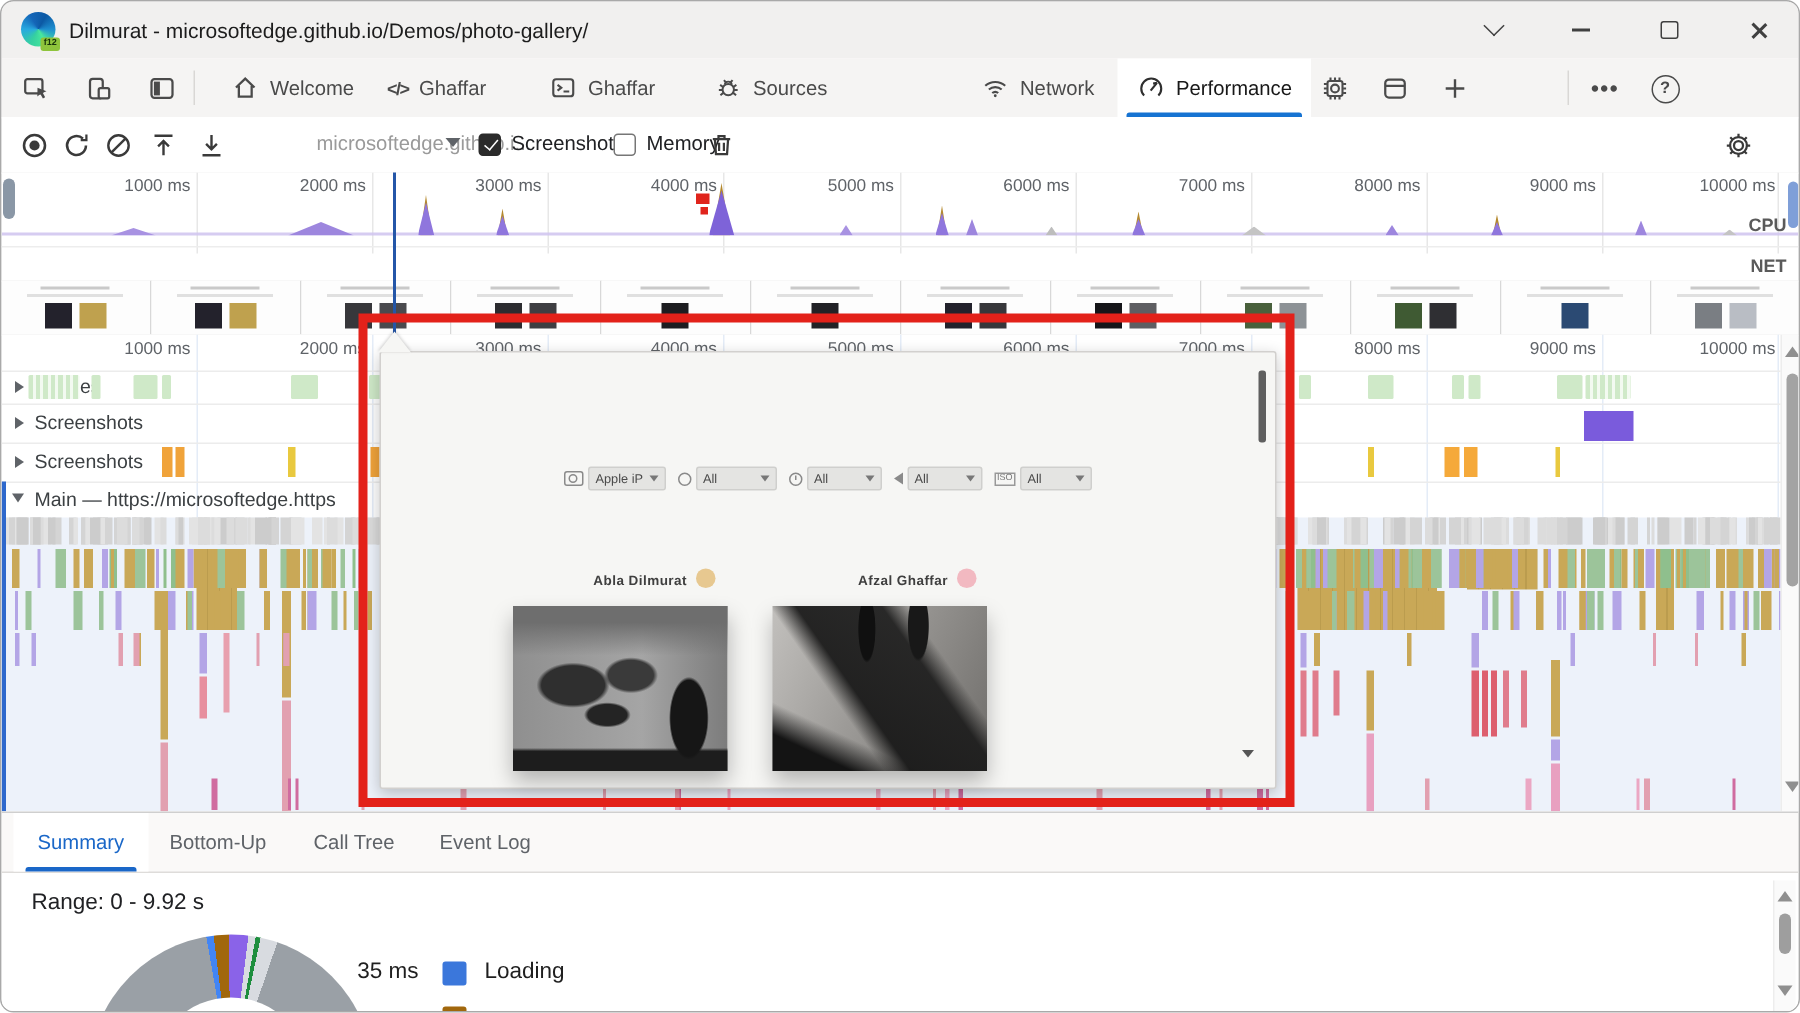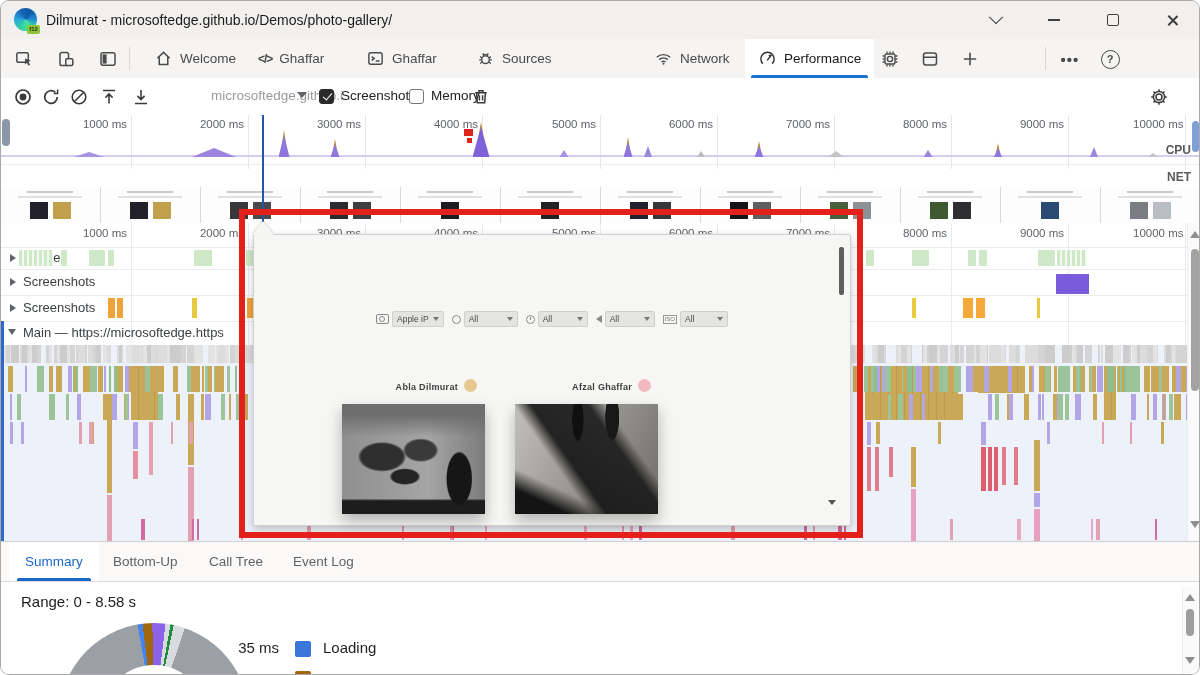--- a/index.html
+++ b/index.html
@@ -1408,21 +1408,21 @@
       </div>
     <div class="btab" style="left:276px;">
         <span>Event Log</span>
       </div>
     <div class="btab" style="left:192px;">
         <span>Call Tree</span>
       </div>
   </div>
 
   <div id="summary">
-    <span id="range-label">Range: 0 - 8.58 s</span>
+    <span id="range-label">Range: 0 - 9.92 s</span>
     <div id="donut" style="background: conic-gradient(from -20deg, rgb(154, 160, 166) 0deg, rgb(154, 160, 166) 10deg, rgb(66, 133, 244) 10deg, rgb(66, 133, 244) 13deg, rgb(161, 103, 12) 13deg, rgb(161, 103, 12) 19deg, rgb(138, 99, 232) 19deg, rgb(138, 99, 232) 27deg, rgb(216, 219, 224) 27deg, rgb(216, 219, 224) 30deg, rgb(30, 142, 62) 30deg, rgb(30, 142, 62) 32deg, rgb(216, 219, 224) 32deg, rgb(216, 219, 224) 39deg, rgb(154, 160, 166) 39deg, rgb(154, 160, 166) 360deg);">
         <div id="donut-hole"></div>
       </div>
     <span class="leg-val" style="left:200px;top:57px;">35 ms</span>
     <div class="leg-sq" id="leg-sq-1" style="left: 294px; top: 59px; background: rgb(59, 119, 219);"></div>
     <span class="leg-lbl" style="left:322px;top:57px;">Loading</span>
     <div class="leg-sq" id="leg-sq-2" style="left: 294px; top: 89px; background: rgb(161, 103, 12);"></div>
     <div class="sb-track" style="left:1181px;top:5px;width:14px;height:89px;">
       <div class="sb-up" style="left:2px;top:7px;"></div>
       <div class="sb-thumb" style="left:3px;top:22px;width:8px;height:27px;background:#9e9e9e;"></div>

